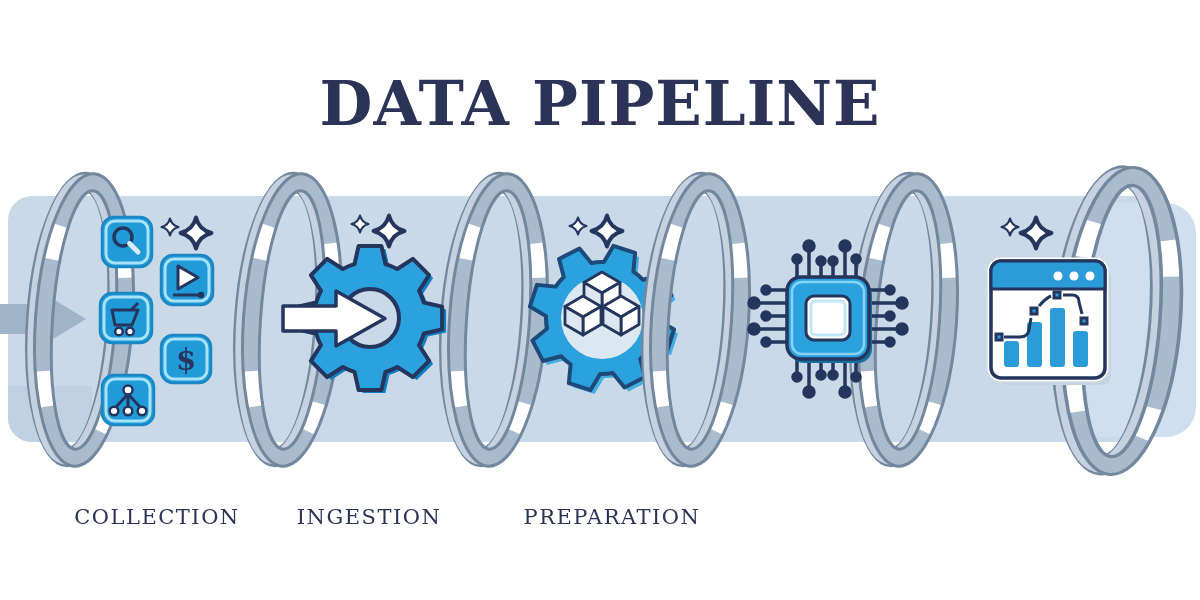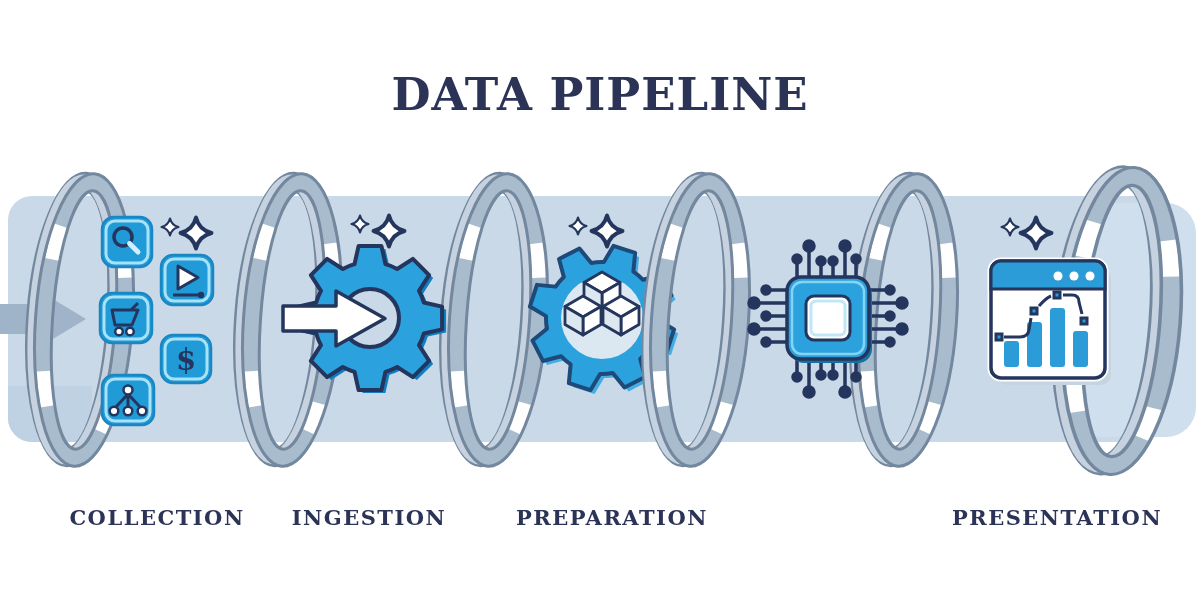--- a/index.html
+++ b/index.html
@@ -1,22 +1,22 @@
 <!DOCTYPE html>
 <html><head>
 <meta charset="utf-8">
 <style>
   html,body{margin:0;padding:0;background:#ffffff;}
   #canvas{position:relative;width:1200px;height:600px;background:#ffffff;overflow:hidden;
           font-family:"DejaVu Serif", serif;}
   #scene{position:absolute;left:0;top:0;}
   .page-title{position:absolute;left:600px;top:68px;transform:translateX(-50%);
-    font-weight:bold;font-size:45px;letter-spacing:1px;color:#2b3357;white-space:nowrap;}
+    font-weight:bold;font-size:61px;letter-spacing:1px;color:#2b3357;white-space:nowrap;}
   .stage-label{position:absolute;top:505px;transform:translateX(-50%);
-    font-weight:bold;font-size:21px;letter-spacing:1.5px;color:#2b3357;white-space:nowrap;}
+    font-weight:normal;font-size:21px;letter-spacing:1.5px;color:#2b3357;white-space:nowrap;}
 </style>
 </head>
 <body>
 
 <div id="canvas">
 
 <svg id="scene" width="1200" height="600" viewBox="0 0 1200 600">
   <defs>
 
     <g id="ring">
@@ -231,14 +231,13 @@
       <use href="#sparkle" transform="translate(1010,227) scale(0.85)"></use>
       <use href="#sparkle" transform="translate(1036,233) scale(1.55)"></use>
     </g>
   </g>
 </svg>
 
   <div class="page-title">DATA PIPELINE</div>
   <div class="stage-label" style="left:157px">COLLECTION</div>
   <div class="stage-label" style="left:369px">INGESTION</div>
   <div class="stage-label" style="left:612px">PREPARATION</div>
-  <div class="stage-label" style="left:1057px">PRESENTATION</div>
 </div>
 
 </body></html>

